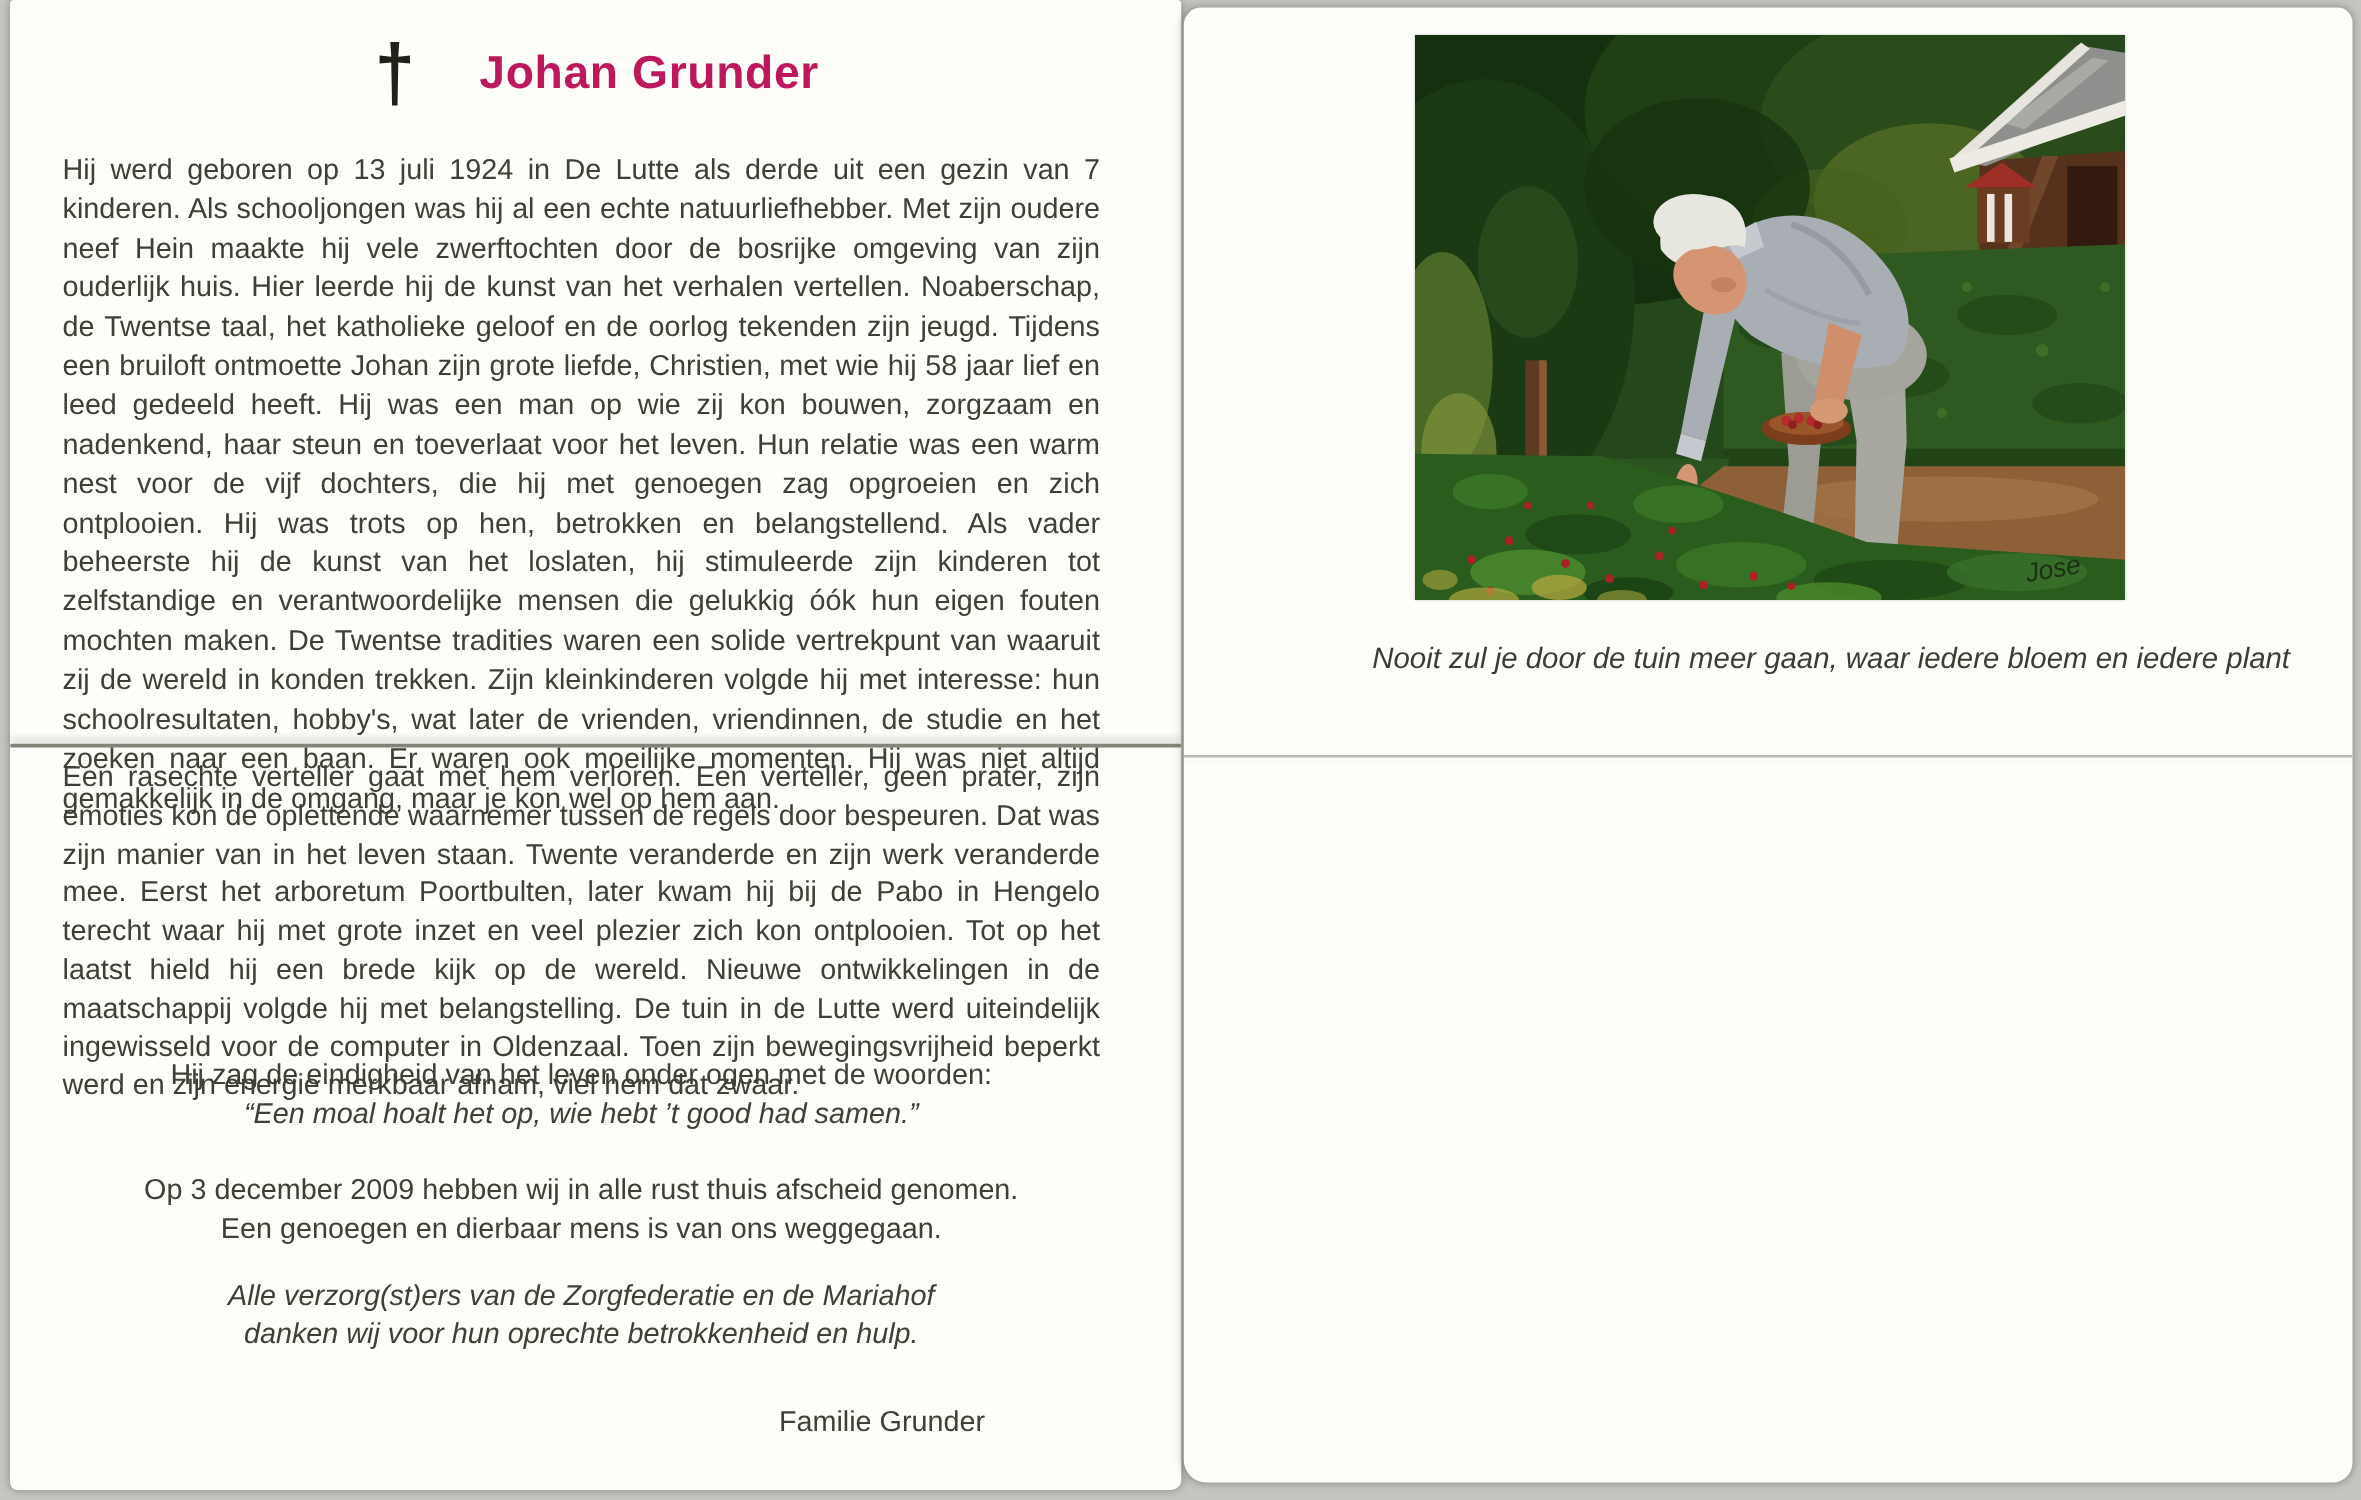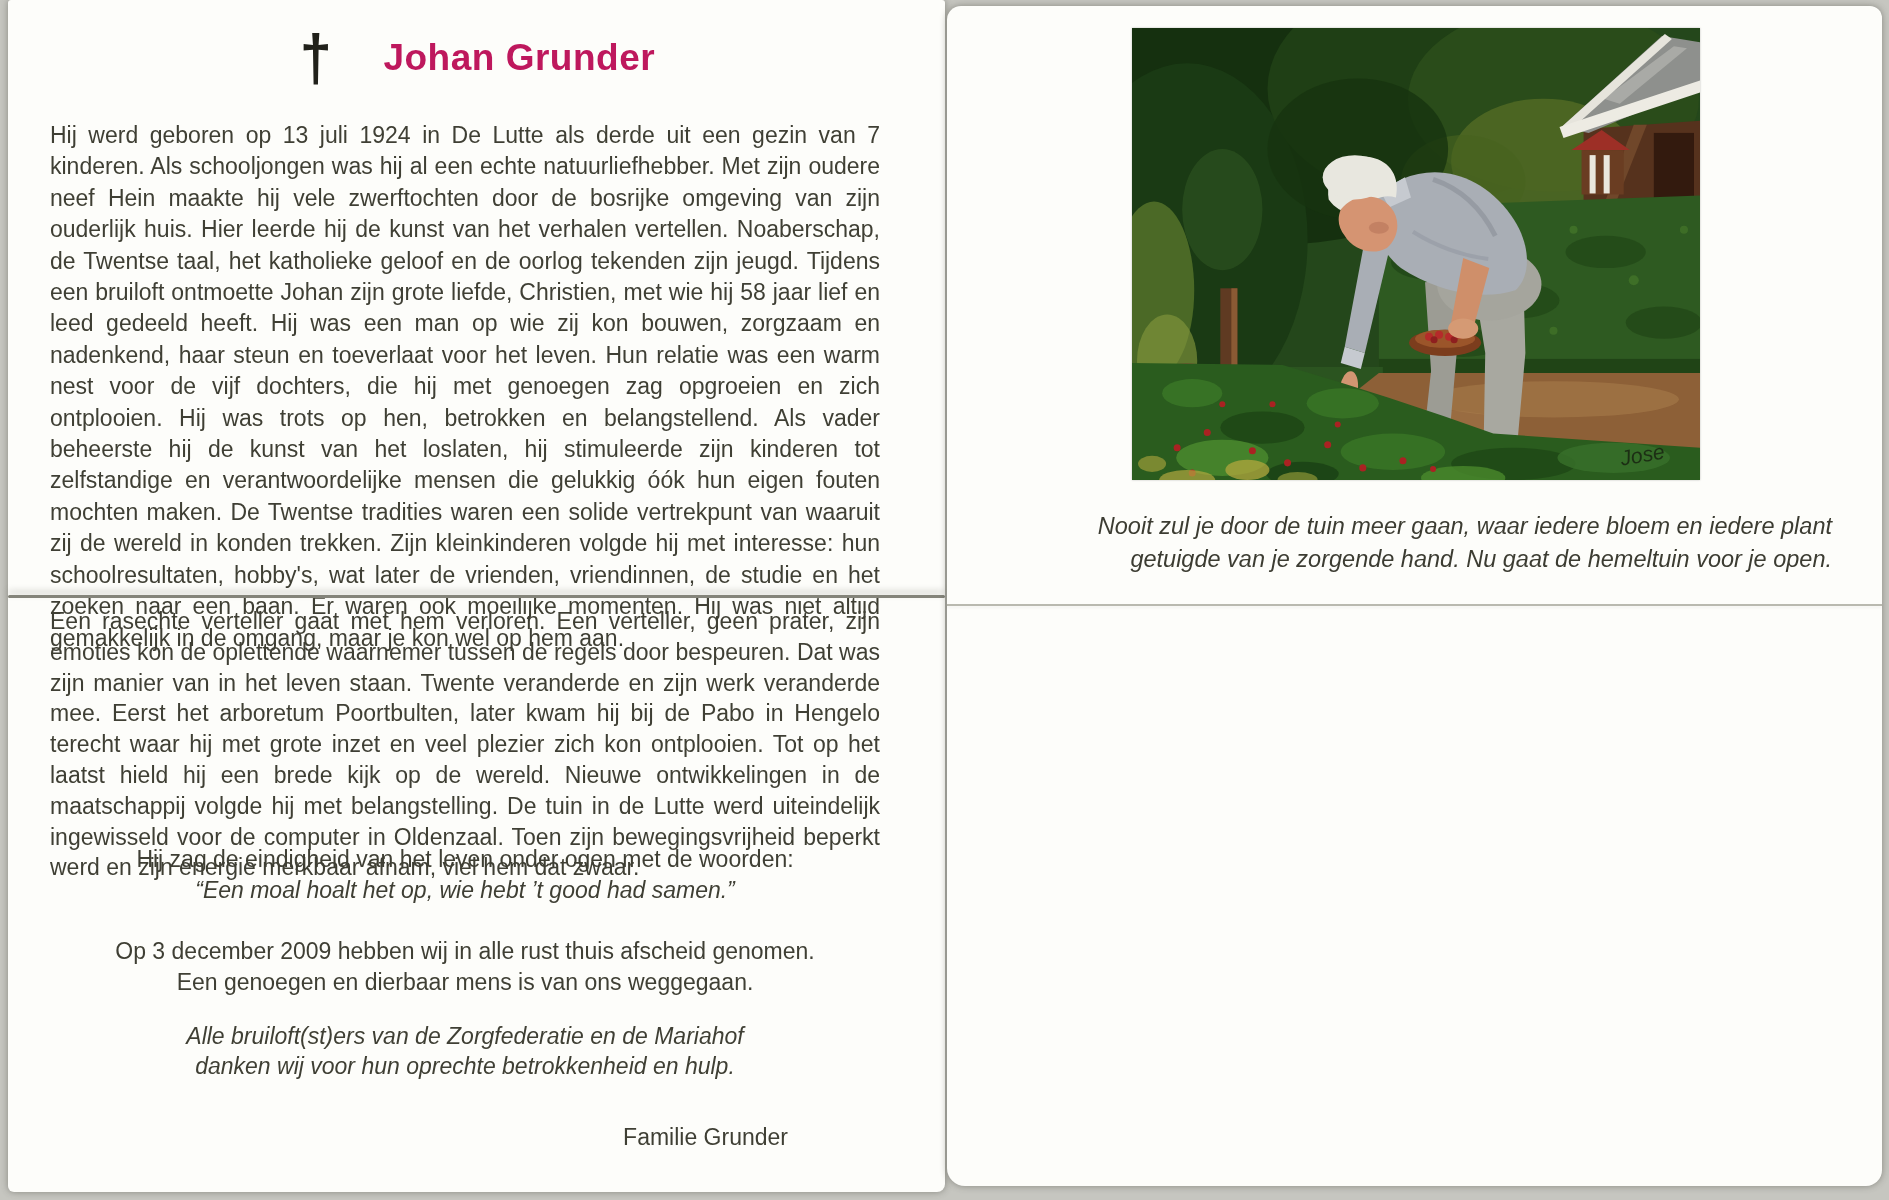--- a/index.html
+++ b/index.html
@@ -67,21 +67,21 @@
     <div>Hij zag de eindigheid van het leven onder ogen met de woorden:</div>
     <div class="quote">“Een moal hoalt het op, wie hebt ’t good had samen.”</div>
   </div>
 
   <div class="center-block farewell">
     <div>Op 3 december 2009 hebben wij in alle rust thuis afscheid genomen.</div>
     <div>Een genoegen en dierbaar mens is van ons weggegaan.</div>
   </div>
 
   <div class="center-block thanks">
-    <div>Alle bruiloft(st)ers van de Zorgfederatie en de Mariahof</div>
+    <div>Alle verzorg(st)ers van de Zorgfederatie en de Mariahof</div>
     <div>danken wij voor hun oprechte betrokkenheid en hulp.</div>
   </div>
 
   <div class="center-block family-signature">Familie Grunder</div>
 </div>
 
 <div class="card card-right">
 
   <div class="painting">
     <svg viewBox="0 0 566 448" preserveAspectRatio="none">
@@ -201,17 +201,16 @@
         <ellipse cx="55" cy="448" rx="28" ry="10" fill="#b1a63e" opacity="0.7"></ellipse>
         <ellipse cx="165" cy="448" rx="20" ry="8" fill="#8d9636" opacity="0.7"></ellipse>
         <ellipse cx="20" cy="432" rx="14" ry="8" fill="#b1a63e" opacity="0.6"></ellipse>
       </g>
       <text x="488" y="434" font-size="21" font-style="italic" fill="#1c2e14" transform="rotate(-10 488 434)">Jose</text>
     </svg>
   </div>
 
   <div class="caption">
     <div>Nooit zul je door de tuin meer gaan, waar iedere bloem en iedere plant</div>
-    <div>getuigde van je zorgende hand. Nu gaat de hemeltuin voor je open.</div>
   </div>
 
   <div class="fold fold-right"></div>
 </div>
 
 </body></html>

